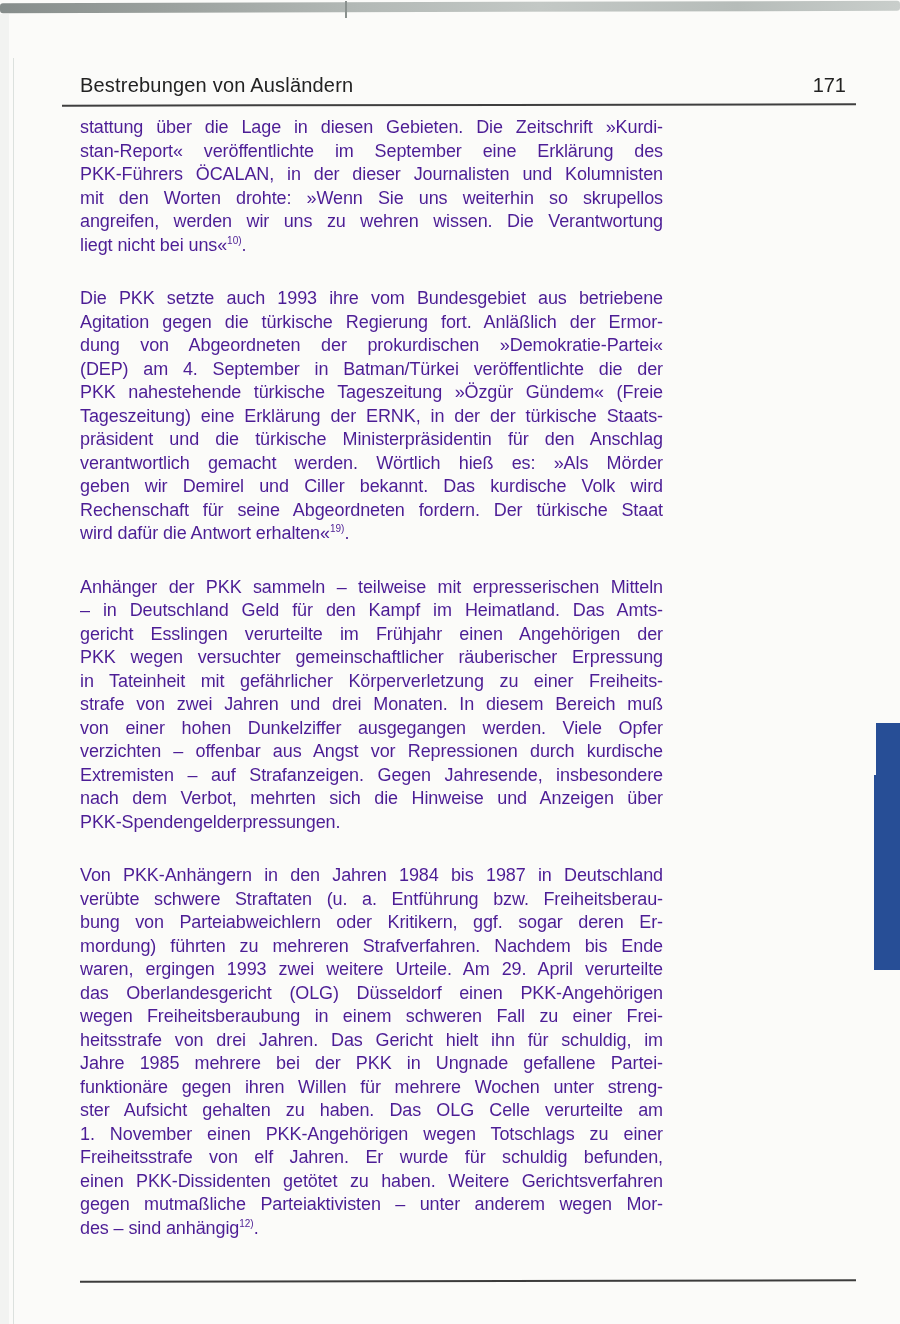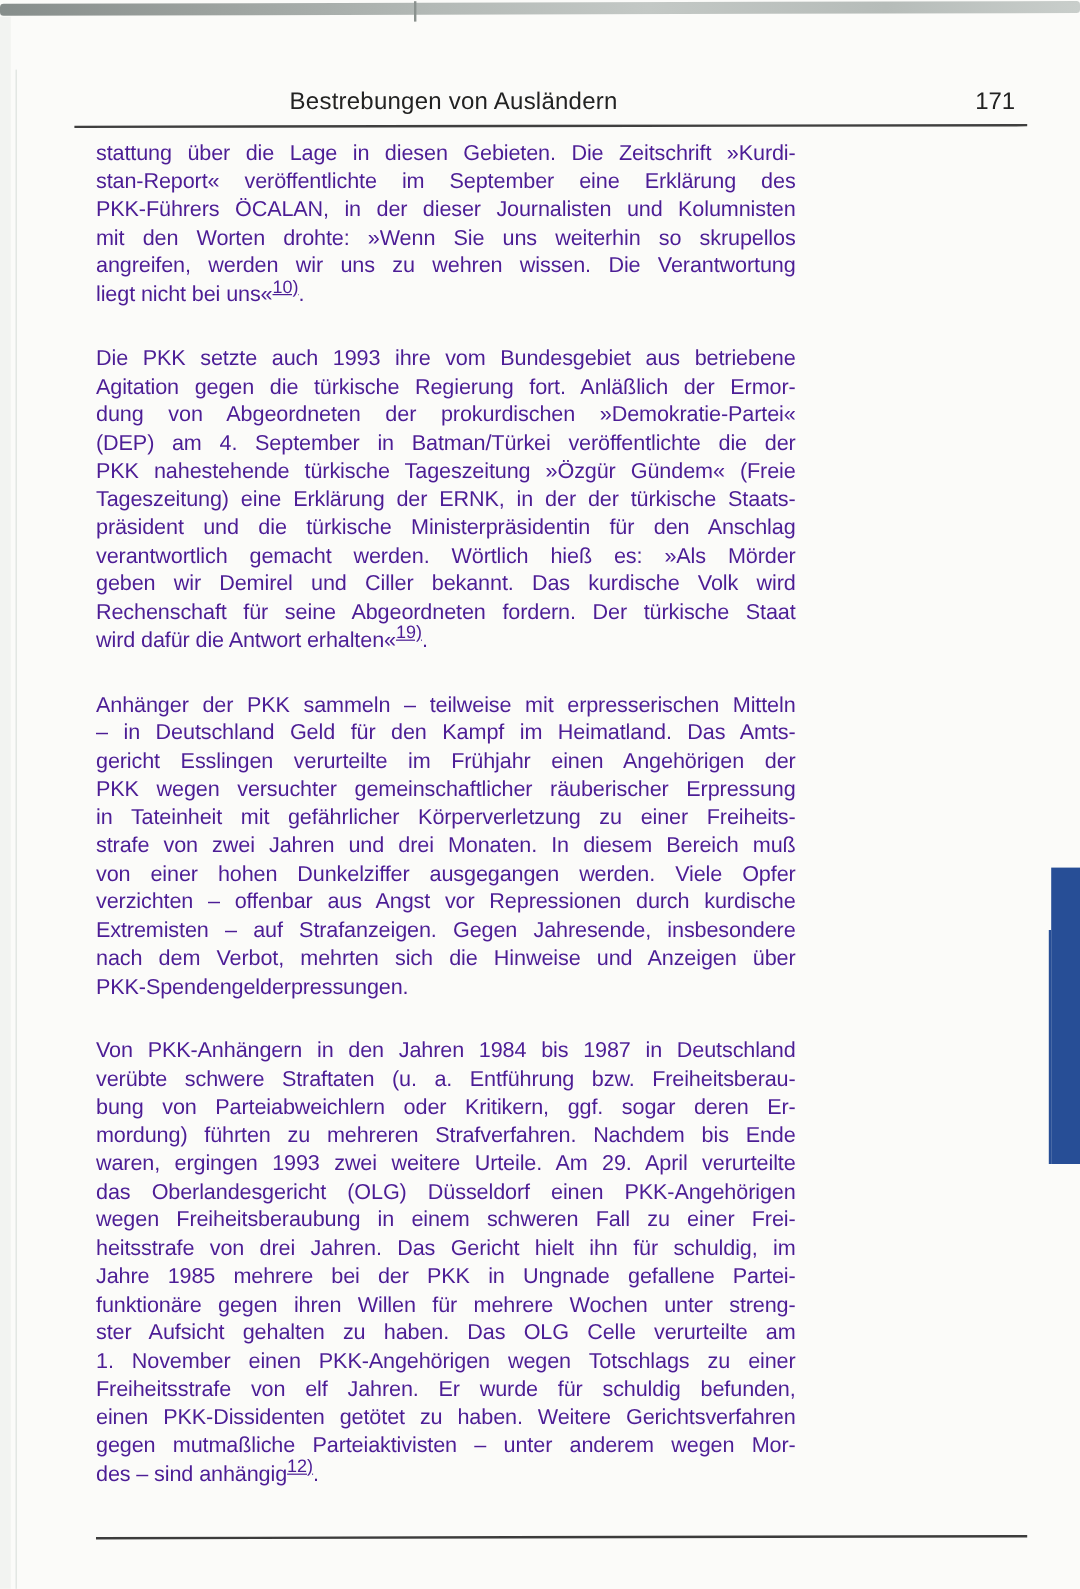--- a/index.html
+++ b/index.html
@@ -43,21 +43,21 @@
     top: 58px; left: 13px;
     width: 1px; height: 1266px;
     background: #dce1de;
   }
 
   
   .running-head-title {
     position: absolute;
     top: 74px; left: 80px;
     width: 596px;
-    text-align: center;
+    text-align: left;
     font-size: 20px;
     letter-spacing: 0.2px;
     color: #222;
   }
   .running-head-page {
     position: absolute;
     top: 74px; right: 54px;
     font-size: 20px;
     color: #222;
   }
@@ -85,25 +85,24 @@
     letter-spacing: -0.1px;
     text-align: justify;
     text-align-last: justify;
     white-space: normal;
     color: #4c1d95;
   }
   .line.last {
     text-align-last: left;
   }
   .line sup {
-    font-size: 15px;
+    font-size: 10px;
     line-height: 0;
     vertical-align: 7px;
     letter-spacing: 0;
-    text-decoration: underline;
   }
 
   
   .bookmark-ribbon {
     position: absolute;
     top: 723px; left: 876px;
     width: 24px; height: 247px;
     background: #274e96;
   }
   .bookmark-ribbon::after {

